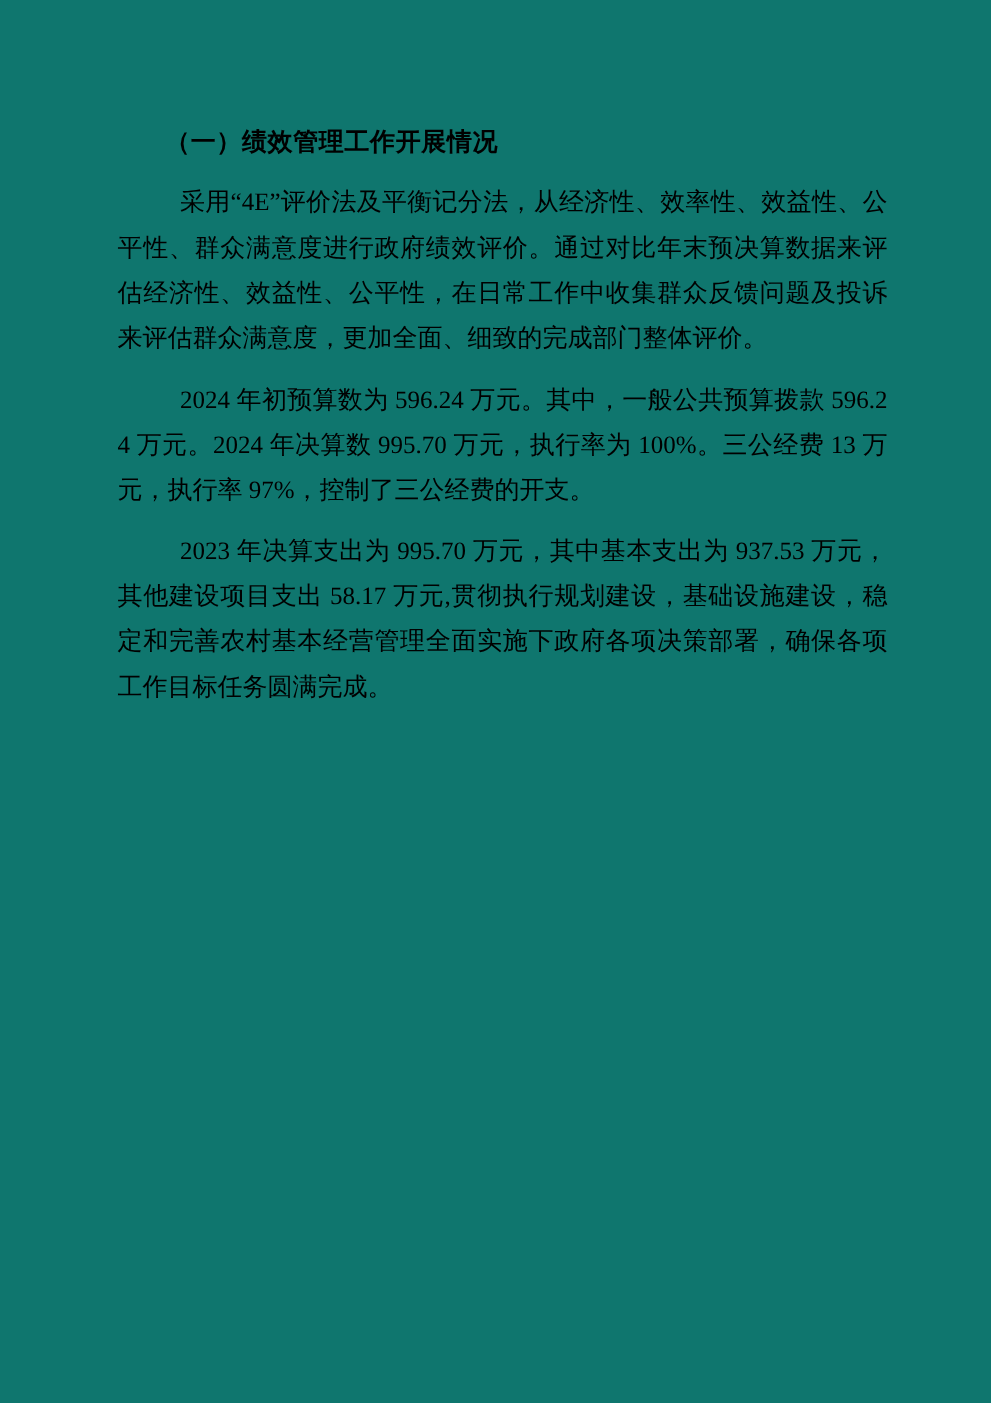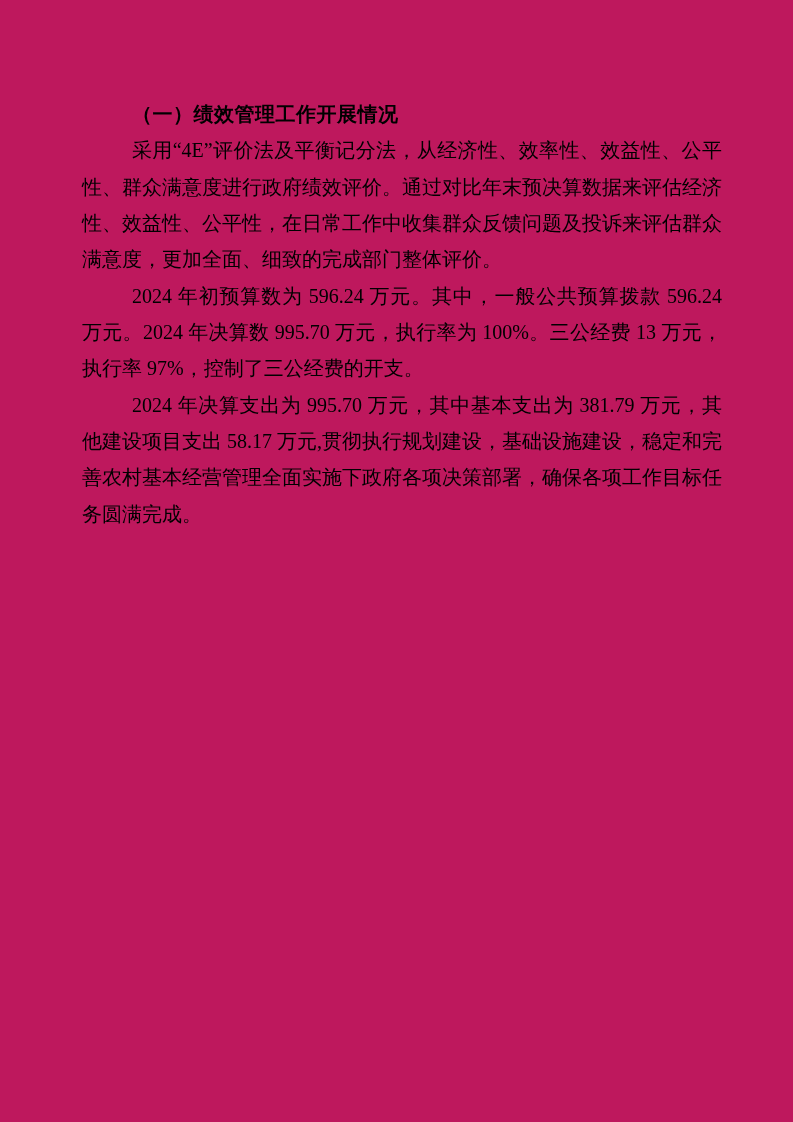--- a/index.html
+++ b/index.html
@@ -4,51 +4,51 @@
 <style>
   html, body {
     margin: 0;
     padding: 0;
     background: #ffffff;
   }
   .page {
     position: relative;
     width: 793px;
     height: 1122px;
-    background: #be185d;
+    background: #0f766e;
     box-sizing: border-box;
     padding: 96px 71px 0 82px;
     overflow: hidden;
   }
   .doc-heading {
     font-family: "Liberation Sans", "DejaVu Sans", sans-serif;
     font-weight: 700;
     font-size: 20px;
     line-height: 36.33px;
     color: #000000;
     margin: 0;
     text-indent: 50px;
     letter-spacing: 0.5px;
   }
   .doc-para {
     font-family: "Liberation Serif", "DejaVu Serif", serif;
     font-size: 20px;
     line-height: 36.33px;
     color: #000000;
-    margin: 0;
+    margin: 12px;
     text-indent: 50px;
     text-align: justify;
     word-break: break-all;
   }
 </style>
 </head>
 <body>
 
 <div class="page">
 
   <h3 class="doc-heading">（一）绩效管理工作开展情况</h3>
   <p class="doc-para">采用“4E”评价法及平衡记分法，从经济性、效率性、效益性、公平性、群众满意度进行政府绩效评价。通过对比年末预决算数据来评估经济性、效益性、公平性，在日常工作中收集群众反馈问题及投诉来评估群众满意度，更加全面、细致的完成部门整体评价。</p>
 
   <p class="doc-para">2024 年初预算数为 596.24 万元。其中，一般公共预算拨款 596.24 万元。2024 年决算数 995.70 万元，执行率为 100%。三公经费 13 万元，执行率 97%，控制了三公经费的开支。</p>
 
-  <p class="doc-para">2024 年决算支出为 995.70 万元，其中基本支出为 381.79 万元，其他建设项目支出 58.17 万元,贯彻执行规划建设，基础设施建设，稳定和完善农村基本经营管理全面实施下政府各项决策部署，确保各项工作目标任务圆满完成。</p>
+  <p class="doc-para">2023 年决算支出为 995.70 万元，其中基本支出为 937.53 万元，其他建设项目支出 58.17 万元,贯彻执行规划建设，基础设施建设，稳定和完善农村基本经营管理全面实施下政府各项决策部署，确保各项工作目标任务圆满完成。</p>
 
 </div>
 
 </body></html>

